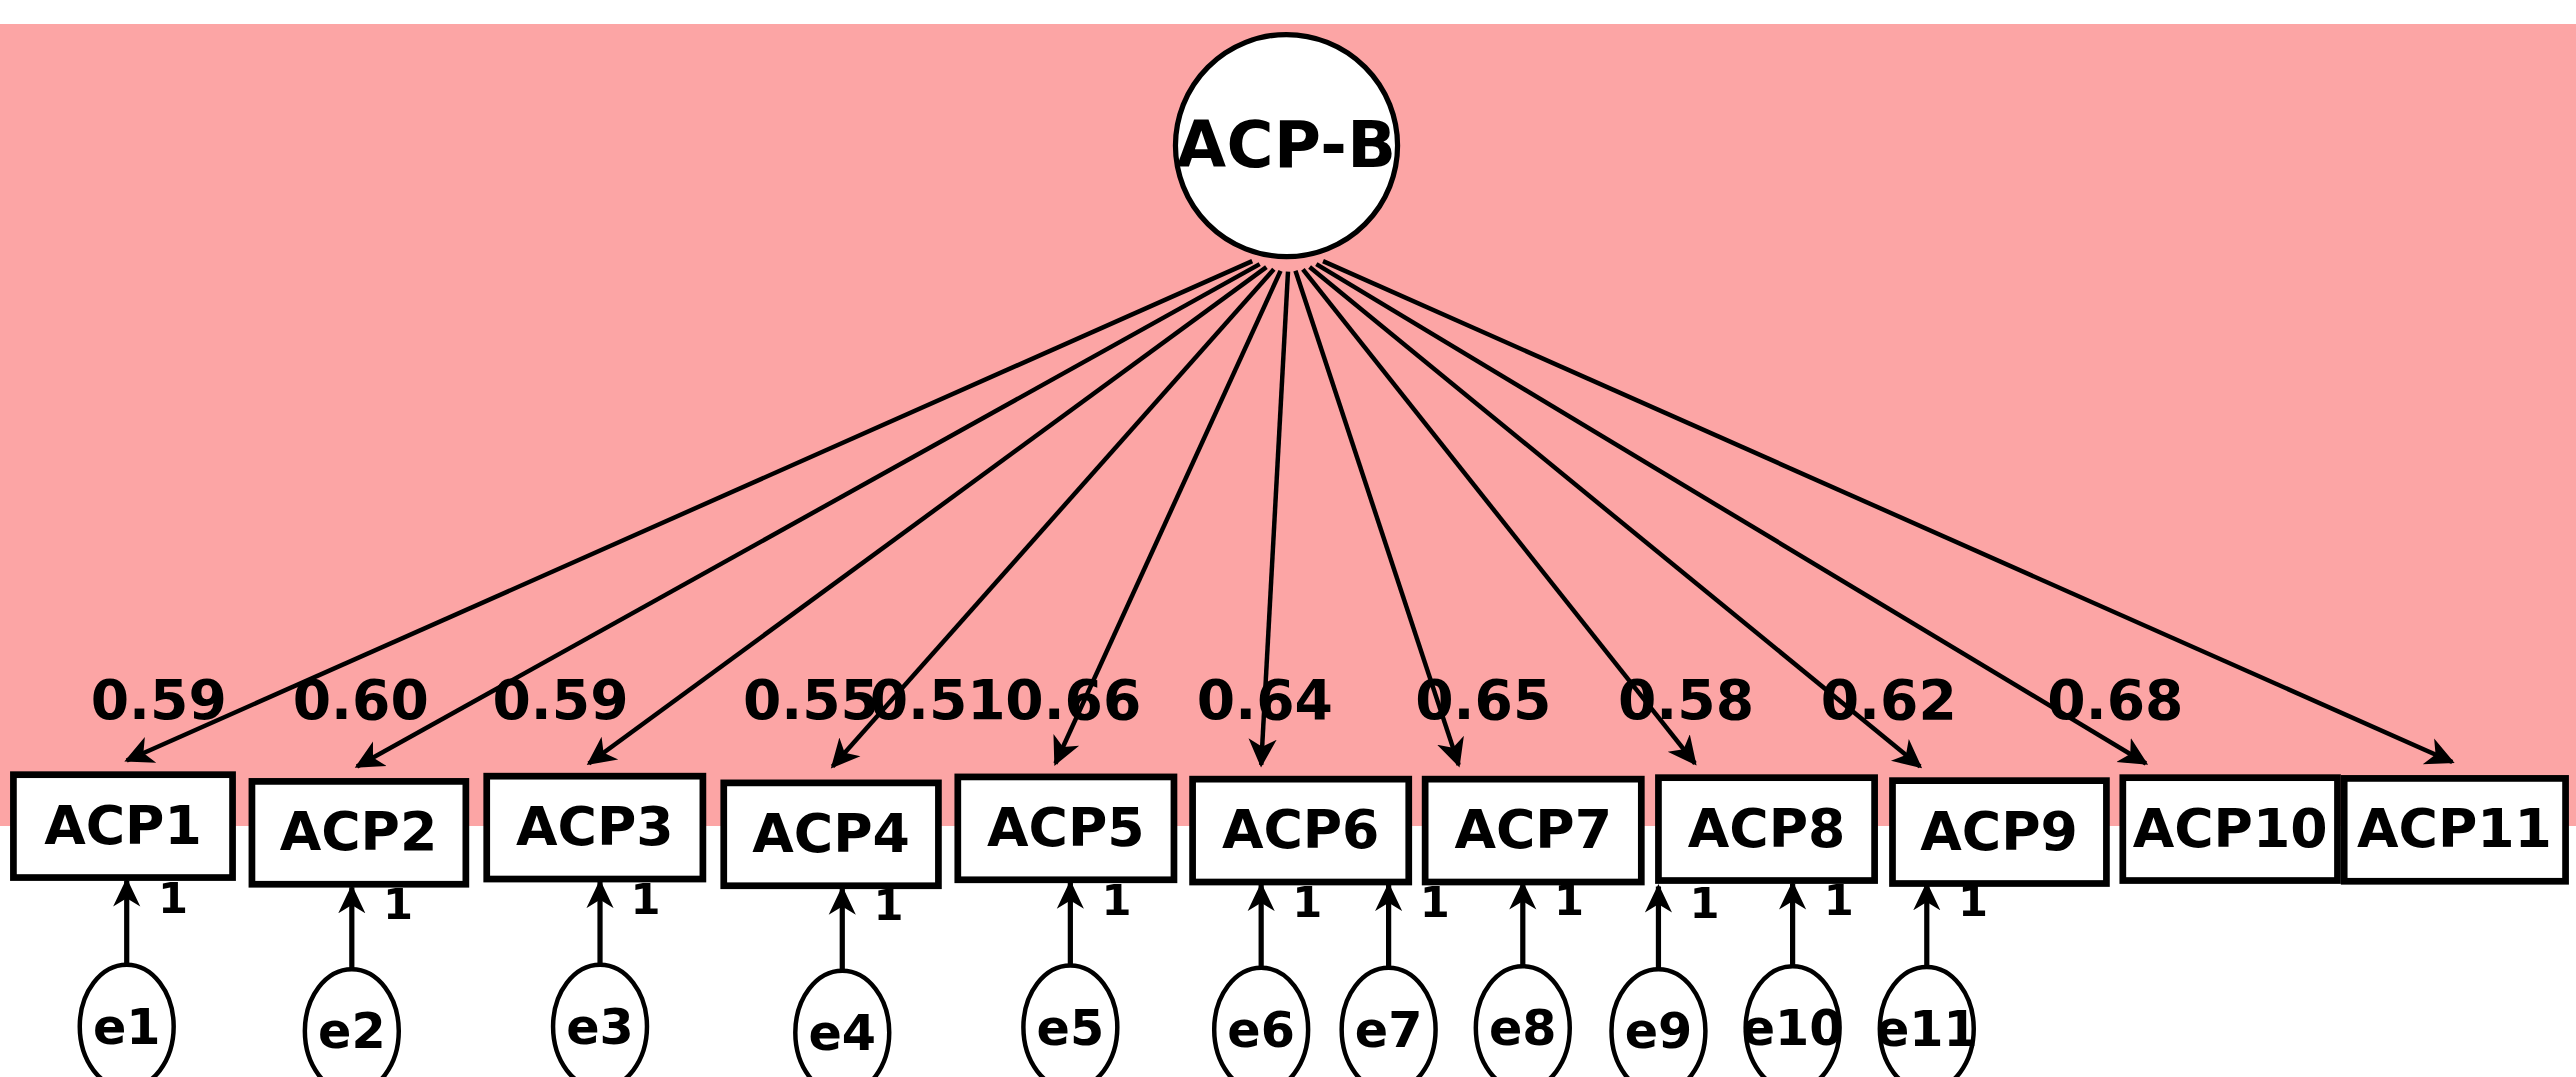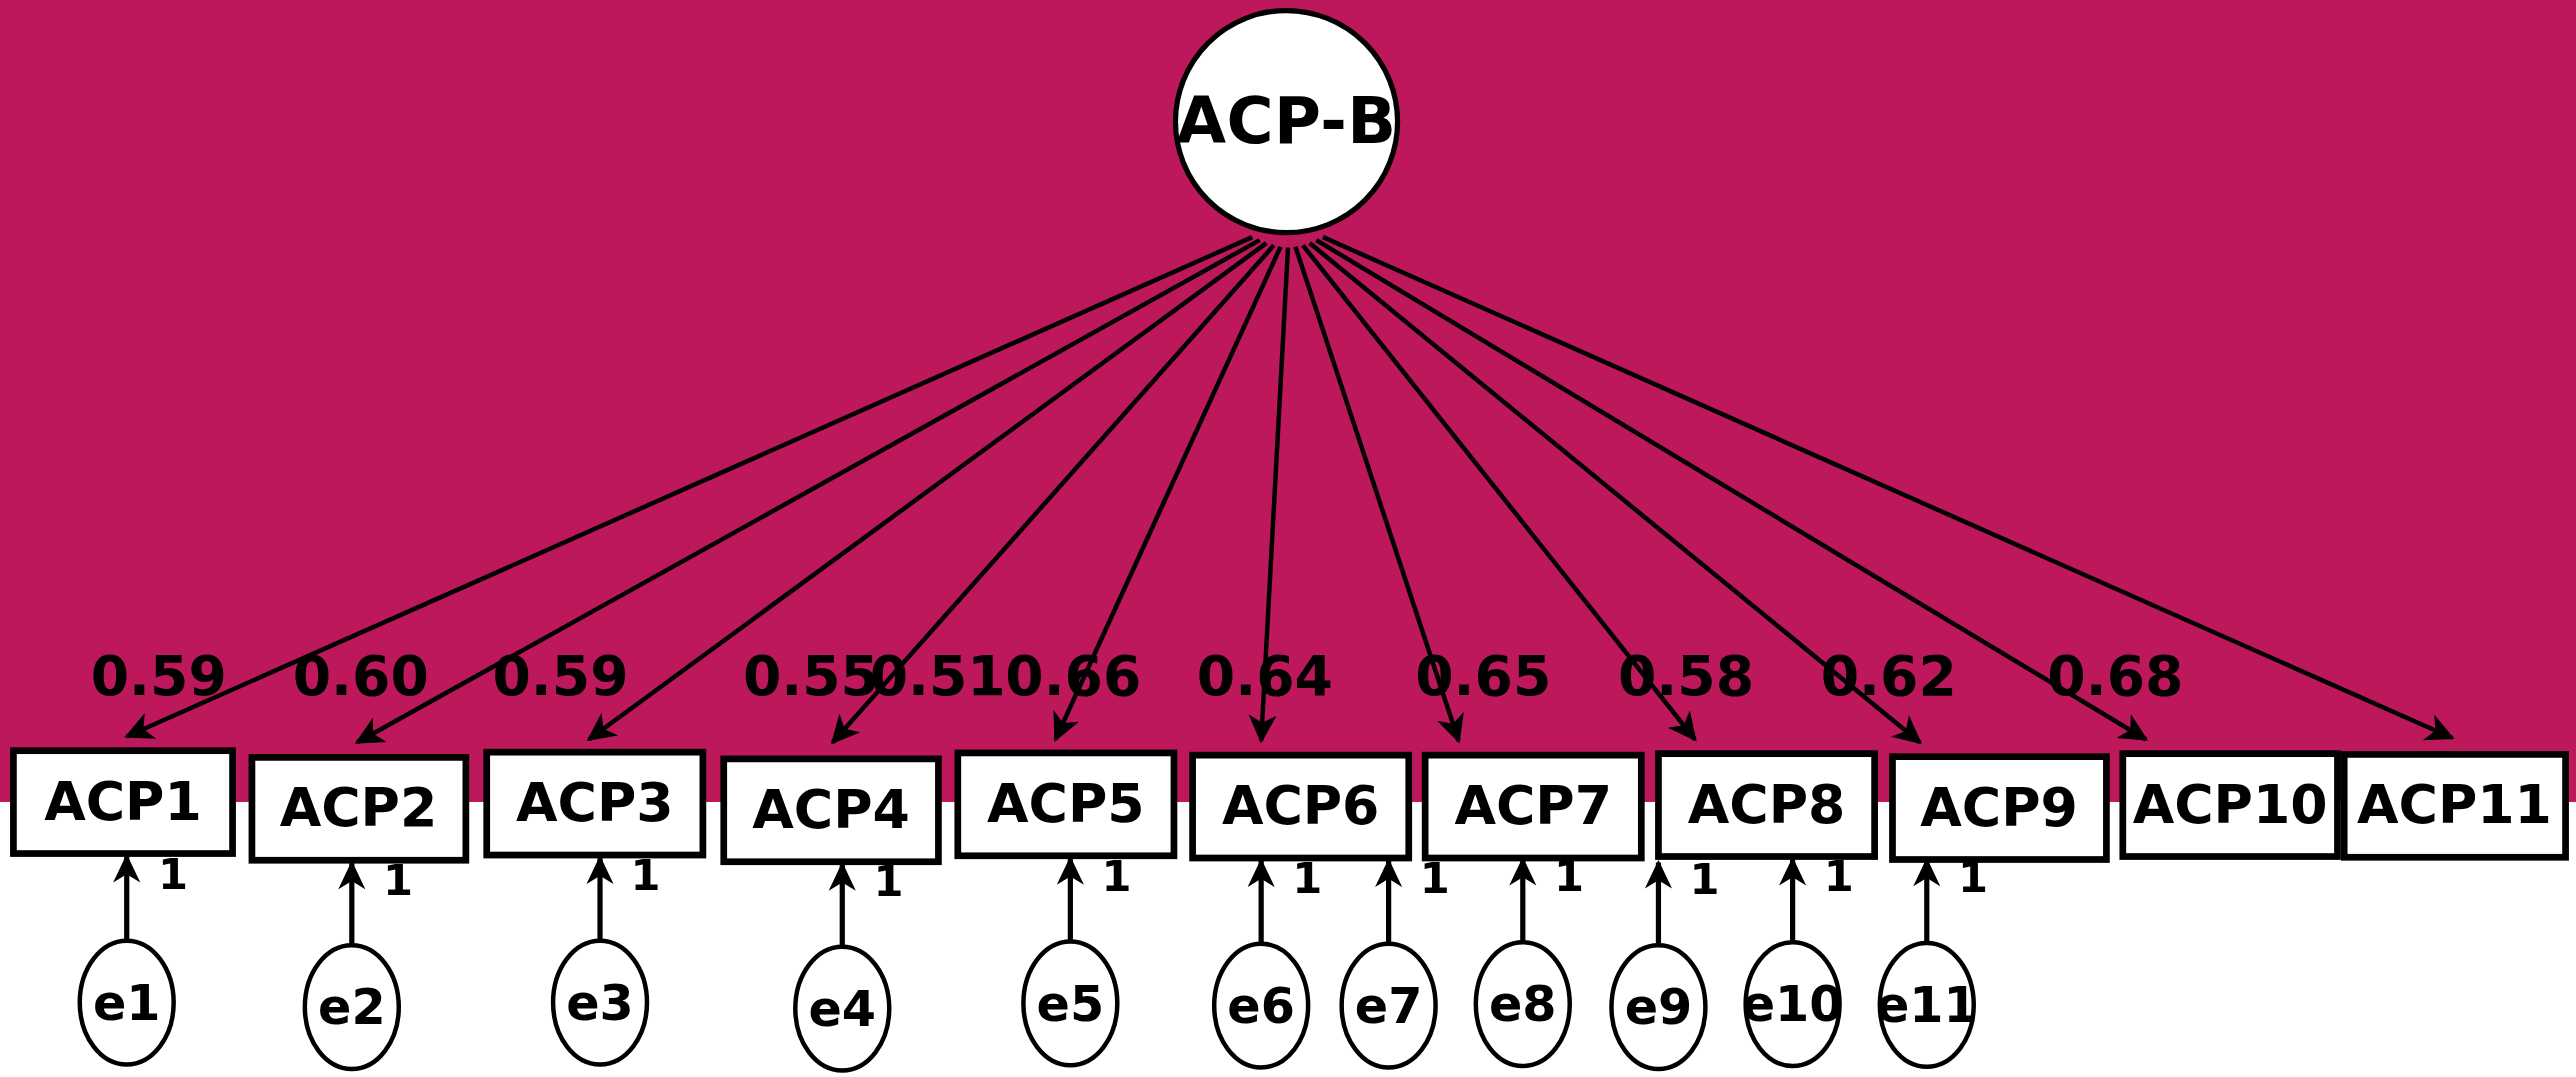--- a/index.html
+++ b/index.html
@@ -11,21 +11,22 @@
   body {
     width: 2576px;
     height: 1078px;
     font-family: "DejaVu Sans", "Liberation Sans", sans-serif;
     overflow: hidden;
   }
   #diagram-root {
     position: relative;
     width: 2576px;
     height: 802px;
-    background: #be185d;
+    background: #fca5a5;
+    margin-top: 24px;
   }
   svg.diagram-canvas {
     display: block;
     width: 2576px;
     height: 1078px;
   }
   .node-shape {
     fill: #ffffff;
     stroke: #000000;
   }

